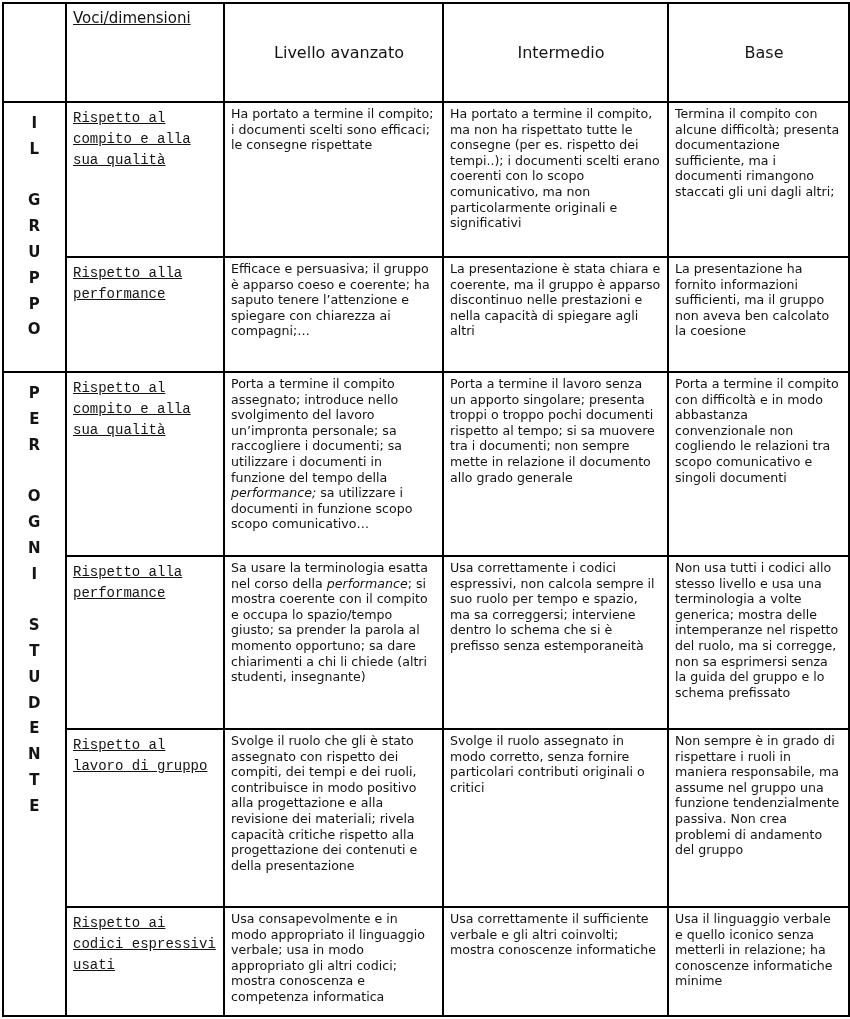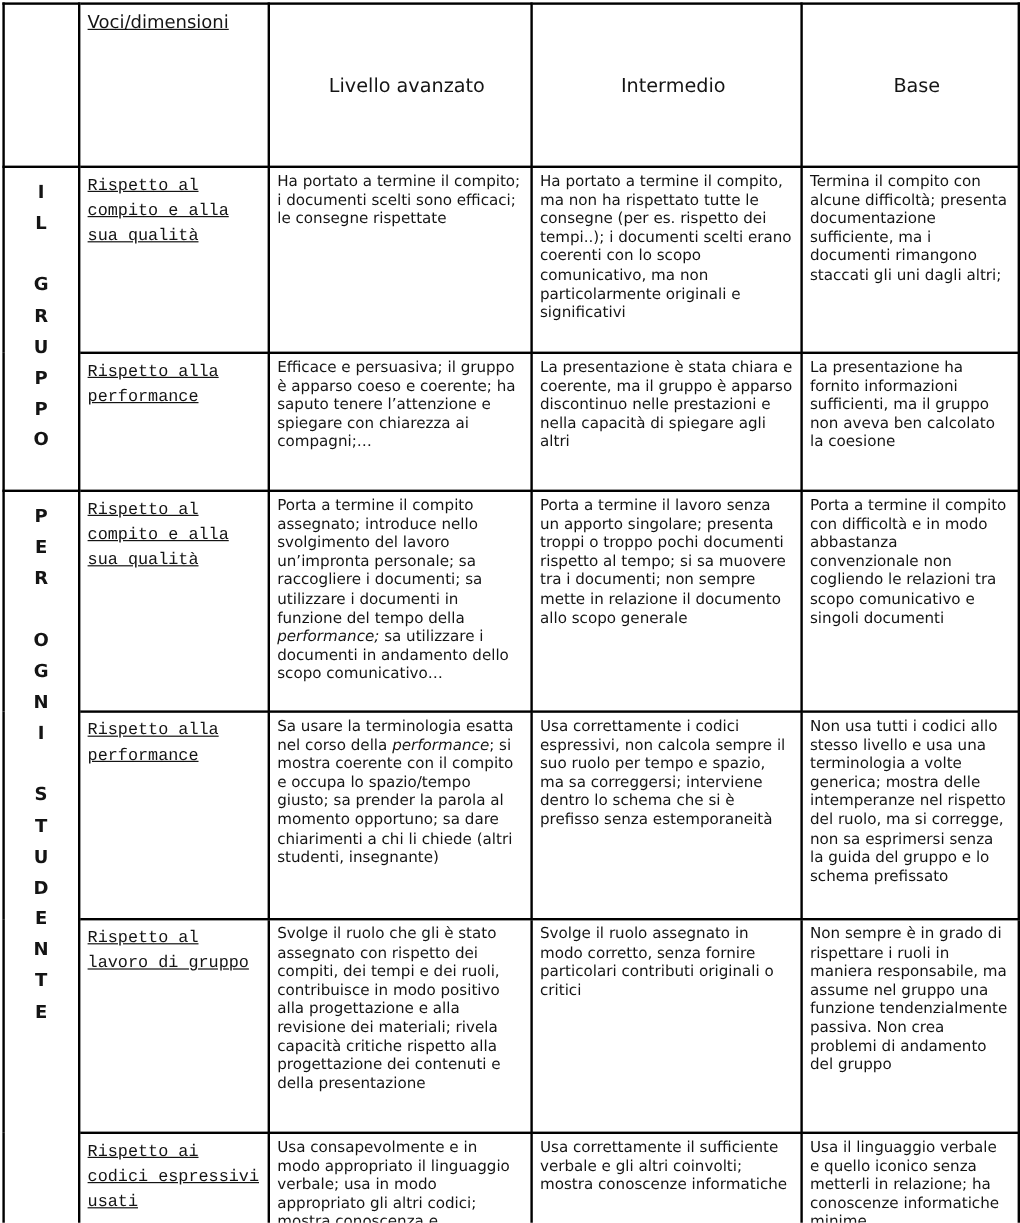--- a/index.html
+++ b/index.html
@@ -76,21 +76,21 @@
 <div class="sheet">
   <table class="rubric">
     <colgroup>
       <col style="width:63px">
       <col style="width:158px">
       <col style="width:219px">
       <col style="width:225px">
       <col style="width:181px">
     </colgroup>
     <thead>
-      <tr style="height:136px">
+      <tr style="height:99px">
         <th class="corner"></th>
         <th class="voci-head"><span class="u">Voci/dimensioni</span></th>
         <th class="level-head">Livello avanzato</th>
         <th class="level-head">Intermedio</th>
         <th class="level-head">Base</th>
       </tr>
     </thead>
     <tbody>
       <tr style="height:155px">
         <td class="section" rowspan="2">I
@@ -125,22 +125,22 @@
 
 S
 T
 U
 D
 E
 N
 T
 E</td>
         <td class="voce"><span class="u">Rispetto al compito e alla sua qualità</span></td>
-        <td class="cell"><span>Porta a termine il compito assegnato; introduce nello svolgimento del lavoro un’impronta personale; sa raccogliere i documenti; sa utilizzare i  documenti in funzione del tempo della </span><span style="font-style: italic;">performance;</span><span> sa utilizzare i documenti in andamento dello scopo comunicativo…</span></td>
-        <td class="cell">Porta a termine il lavoro senza un apporto singolare; presenta troppi o troppo pochi documenti rispetto al tempo; si sa muovere tra i documenti; non sempre mette in relazione il documento allo scopo generale</td>
+        <td class="cell"><span>Porta a termine il compito assegnato; introduce nello svolgimento del lavoro un’impronta personale; sa raccogliere i documenti; sa utilizzare i  documenti in funzione del tempo della </span><span style="font-style: italic;">performance;</span><span> sa utilizzare i documenti in funzione scopo scopo comunicativo…</span></td>
+        <td class="cell">Porta a termine il lavoro senza un apporto singolare; presenta troppi o troppo pochi documenti rispetto al tempo; si sa muovere tra i documenti; non sempre mette in relazione il documento allo grado generale</td>
         <td class="cell">Porta a termine il compito con difficoltà e in modo abbastanza convenzionale non cogliendo le relazioni tra scopo comunicativo e singoli documenti</td>
       </tr>
       <tr style="height:173px">
         <td class="voce"><span class="u">Rispetto alla performance</span></td>
         <td class="cell"><span>Sa usare la terminologia esatta nel corso della </span><span style="font-style: italic;">performance</span><span>; si mostra coerente con il compito e occupa lo spazio/tempo giusto; sa prender la parola al momento opportuno; sa dare chiarimenti a chi li chiede (altri studenti, insegnante)</span></td>
         <td class="cell">Usa correttamente i codici espressivi, non calcola sempre il suo ruolo per tempo e spazio, ma sa correggersi; interviene dentro lo schema che si è prefisso senza estemporaneità</td>
         <td class="cell">Non usa tutti i codici allo stesso livello e usa una terminologia a volte generica; mostra delle intemperanze nel rispetto del ruolo, ma si corregge, non sa esprimersi senza la guida del gruppo e lo schema prefissato</td>
       </tr>
       <tr style="height:178px">
         <td class="voce"><span class="u">Rispetto al lavoro di gruppo</span></td>

